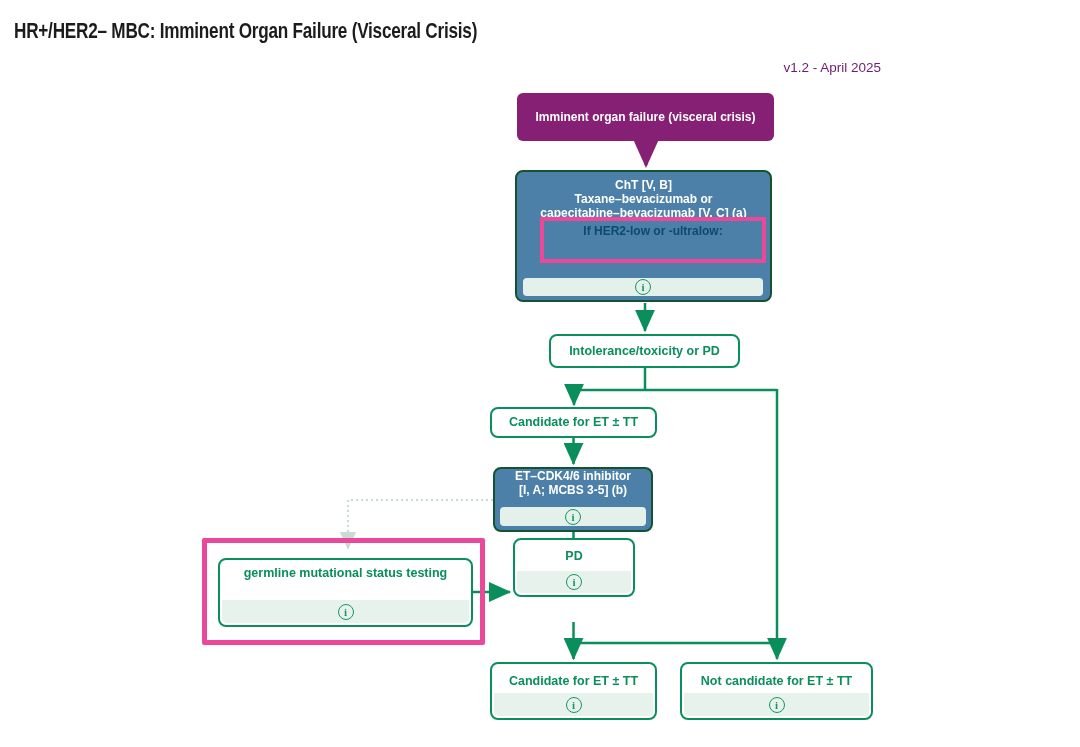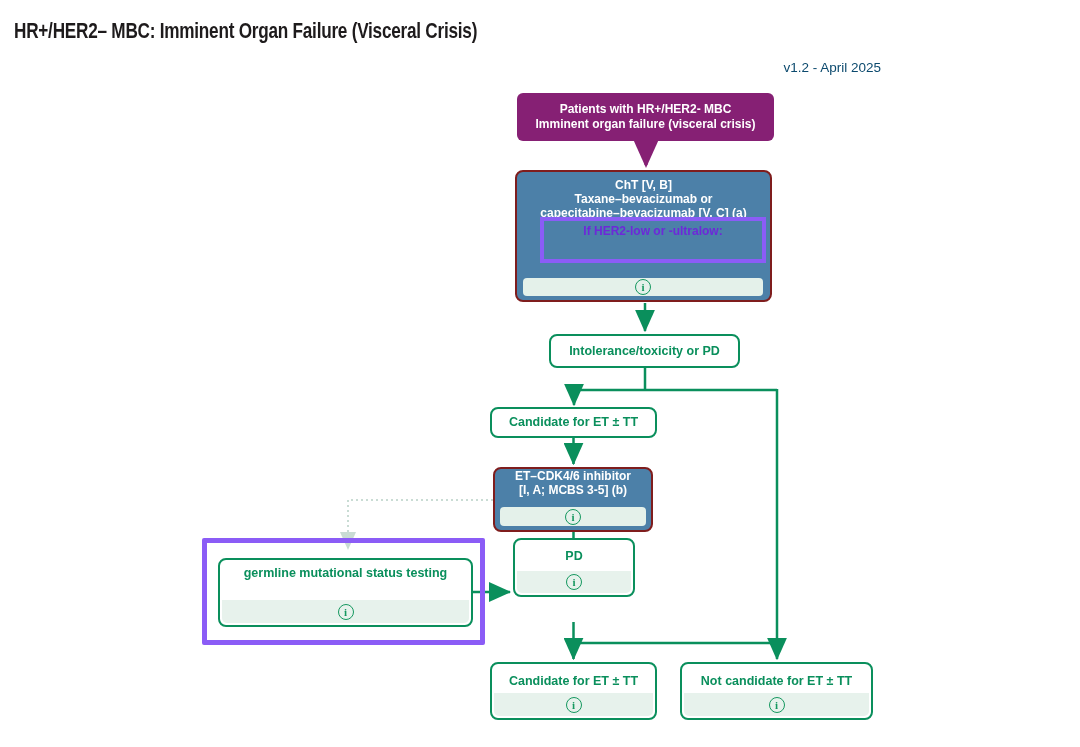--- a/index.html
+++ b/index.html
@@ -1,39 +1,39 @@
 <!DOCTYPE html>
 <html><head>
 <meta charset="utf-8">
 <style>
   html,body{margin:0;padding:0;background:#fff;}
   .stage{position:relative;width:904px;height:747px;background:#fff;overflow:hidden;
          font-family:"Liberation Sans", sans-serif;}
   .title{position:absolute;left:14px;top:18px;margin:0;font-size:22px;font-weight:bold;
          color:#1e1b1c;letter-spacing:-0.3px;transform:scaleX(0.78);transform-origin:left center;
          white-space:nowrap;}
-  .version{position:absolute;right:23px;top:60px;font-size:13.5px;color:#0c4a6e;}
+  .version{position:absolute;right:23px;top:60px;font-size:13.5px;color:#701a75;}
   .connectors{position:absolute;left:0;top:0;z-index:1;}
   .node{position:absolute;box-sizing:border-box;text-align:center;font-weight:bold;z-index:2;}
   .purple{background:#862074;color:#fff;border-radius:6px;font-size:12px;line-height:15px;
           display:flex;flex-direction:column;justify-content:center;}
-  .bluebox{background:#4c80a8;border:2px solid #7f1d1d;color:#fff;border-radius:8px;
+  .bluebox{background:#4c80a8;border:2px solid #14532d;color:#fff;border-radius:8px;
            font-size:12px;line-height:14px;}
   .gbox{background:#fff;border:2.5px solid #0a8f5c;color:#0a8f5c;border-radius:8px;
         font-size:12.5px;line-height:15px;}
   .gbox.center{display:flex;align-items:center;justify-content:center;}
   .band{position:absolute;background:#e4f1ea;display:flex;align-items:center;justify-content:center;}
   .band.inblue{border-radius:4px;}
   .band.ingreen{background:#e7f2ec;border-radius:0 0 5px 5px;}
   .info{box-sizing:border-box;width:16px;height:16px;border:1.6px solid #15985f;border-radius:50%;
         color:#15985f;font-family:"Liberation Serif", serif;font-weight:bold;font-size:11px;
         line-height:12px;text-align:center;cursor:pointer;background:transparent;padding:0;
         display:block;}
-  .red-frame{position:absolute;box-sizing:border-box;border:4px solid #8b5cf6;z-index:6;
-             background:transparent;color:#6d28d9;font-weight:bold;font-size:12px;line-height:15px;
+  .red-frame{position:absolute;box-sizing:border-box;border:4px solid #ec4899;z-index:6;
+             background:transparent;color:#0c4a6e;font-weight:bold;font-size:12px;line-height:15px;
              text-align:center;}
   .red-frame.outer{border-width:5px;border-radius:2px;pointer-events:none;}
   .zbtn{position:absolute;box-sizing:border-box;width:23px;height:23px;background:#fff;
         border:1px solid #c4c7ca;border-radius:3px;color:#3c4043;font-size:14px;line-height:20px;
         text-align:center;box-shadow:0 1px 2px rgba(0,0,0,.18);cursor:pointer;z-index:7;padding:0;
         font-family:"Liberation Sans", sans-serif;}
   .fitbtn{position:absolute;left:1034px;top:535px;width:22px;height:22px;background:transparent;
           border:none;cursor:pointer;z-index:7;padding:0;}
   .ztrack{position:absolute;left:1040px;top:597px;width:3px;height:70px;background:#dadce0;
           border-radius:2px;z-index:6;cursor:pointer;}
@@ -78,21 +78,20 @@
     <path d="M473 592 H510" stroke="#0a8f5c" stroke-width="2.5" fill="none" marker-end="url(#ah-g)"></path>
 
     <path d="M573.5 622 V643" stroke="#0a8f5c" stroke-width="2.5" fill="none"></path>
     <path d="M573.5 643 H777" stroke="#0a8f5c" stroke-width="2.5" fill="none"></path>
     <path d="M573.5 642 V659" stroke="#0a8f5c" stroke-width="2.5" fill="none" marker-end="url(#ah-g)"></path>
 
     <path d="M493 500 H348 M348 500 V549" stroke="#c9dcd4" stroke-width="2" stroke-dasharray="2 3" fill="none" marker-end="url(#ah-d)"></path>
   </svg>
 
   <div class="node purple" style="left:517px;top:93px;width:257px;height:48px;">
-    <div>Patients with HR+/HER2- MBC</div>
     <div>Imminent organ failure (visceral crisis)</div>
   </div>
 
   <div class="node bluebox" style="left:515px;top:170px;width:257px;height:132px;padding-top:6px;">
     <div>ChT [V, B]</div>
     <div>Taxane–bevacizumab or</div>
     <div>capecitabine–bevacizumab [V, C] (a)</div>
     <div class="band inblue" style="left:6px;right:7px;bottom:4px;height:18px;">
       <button class="info">i</button>
     </div>

